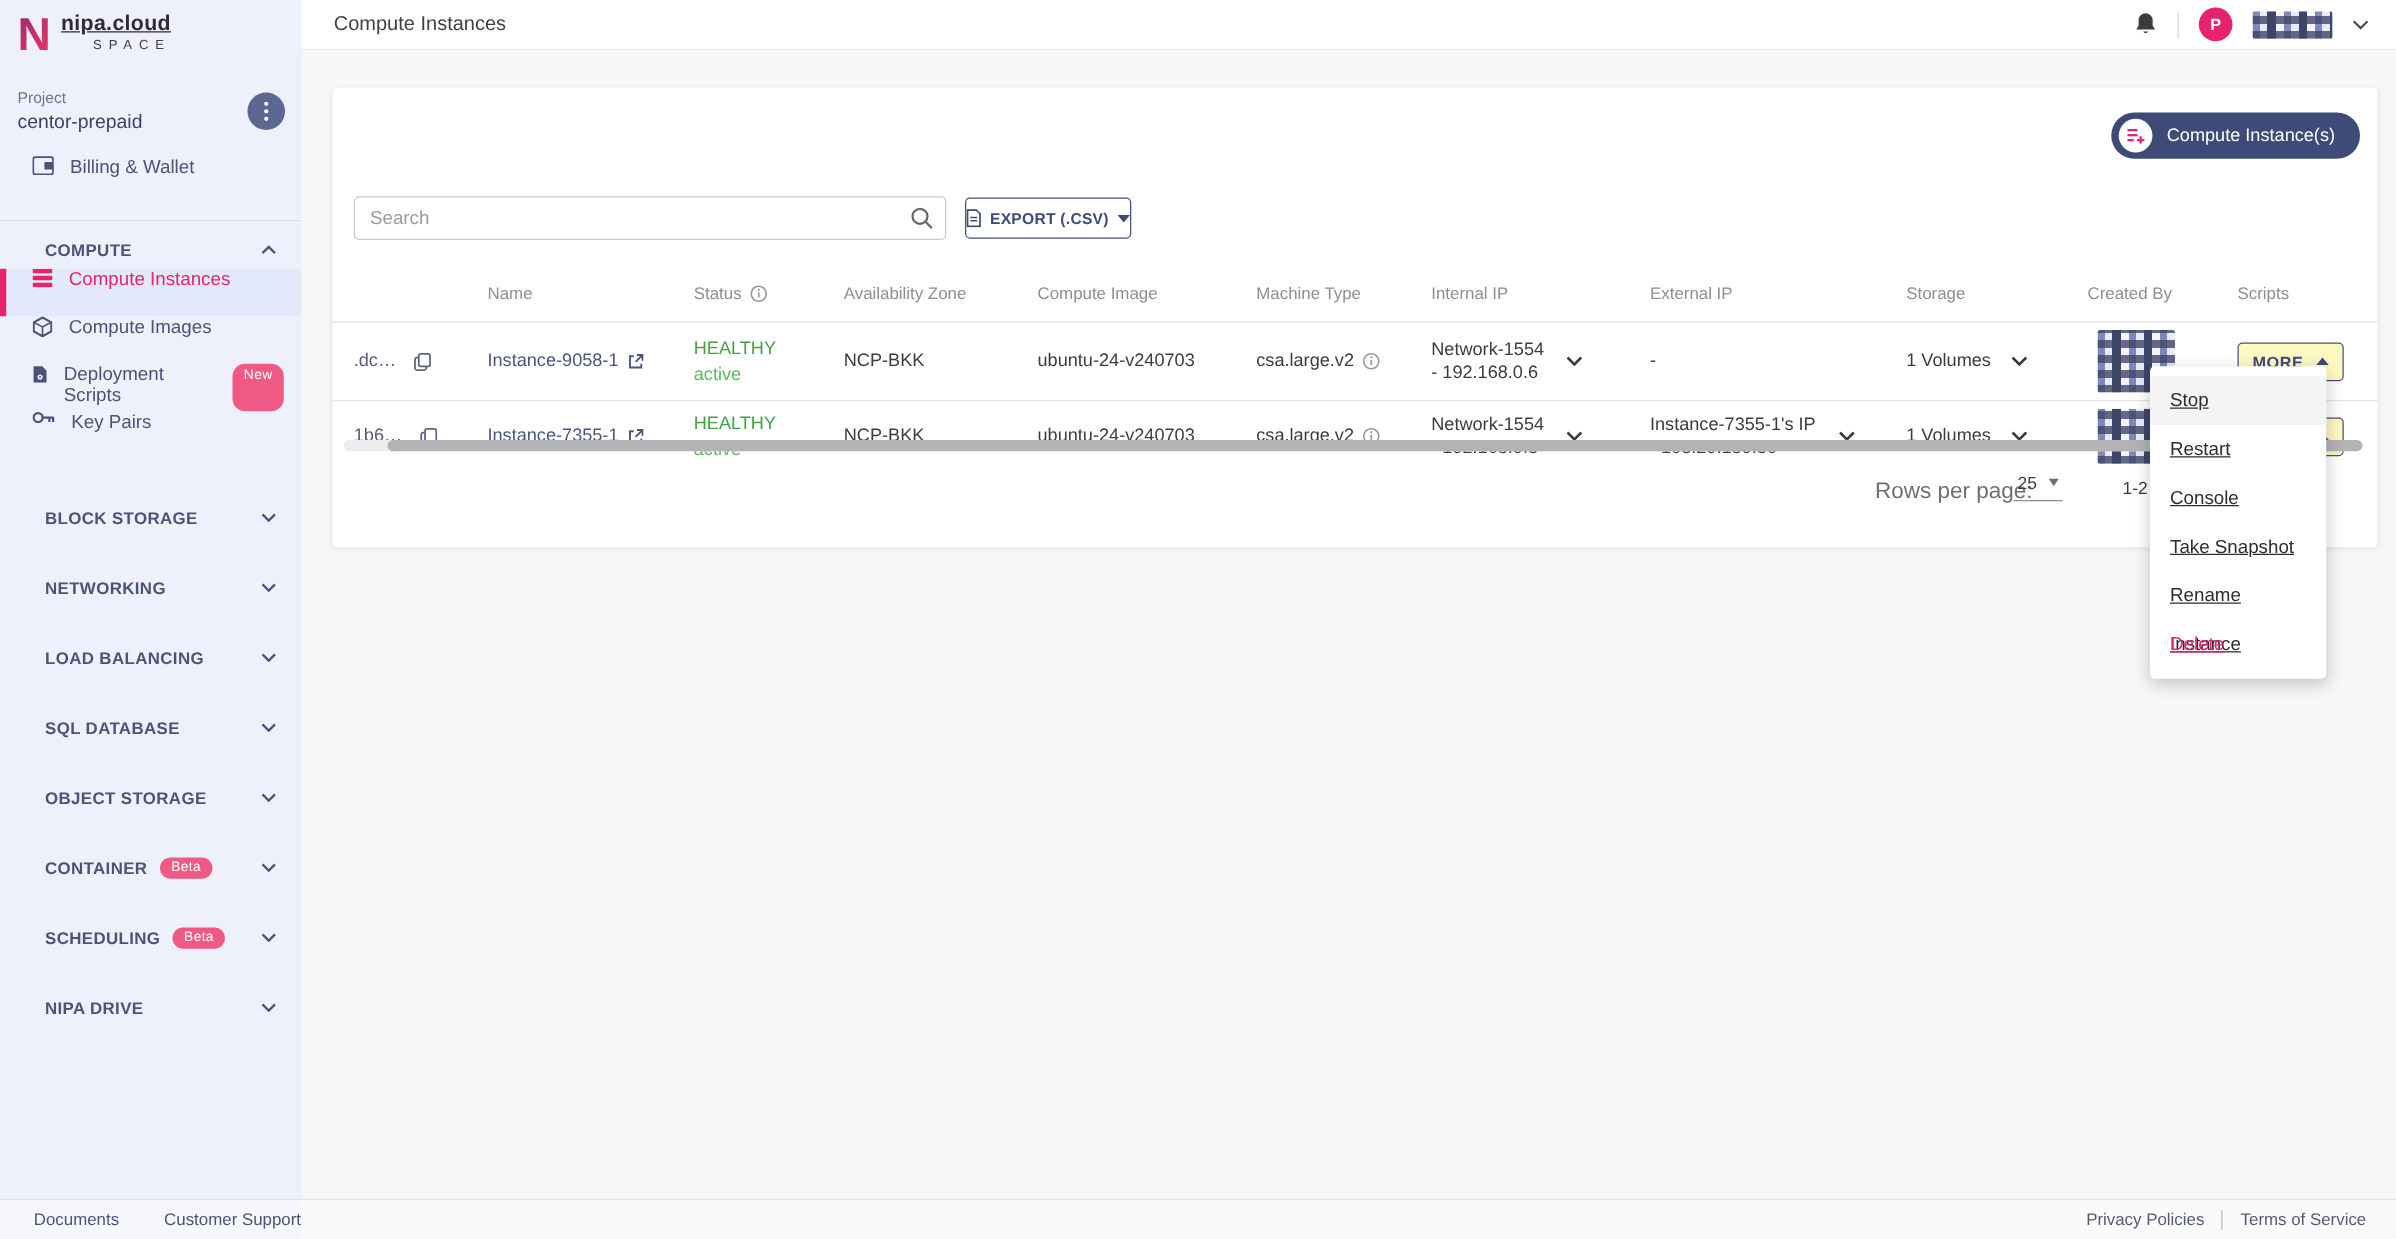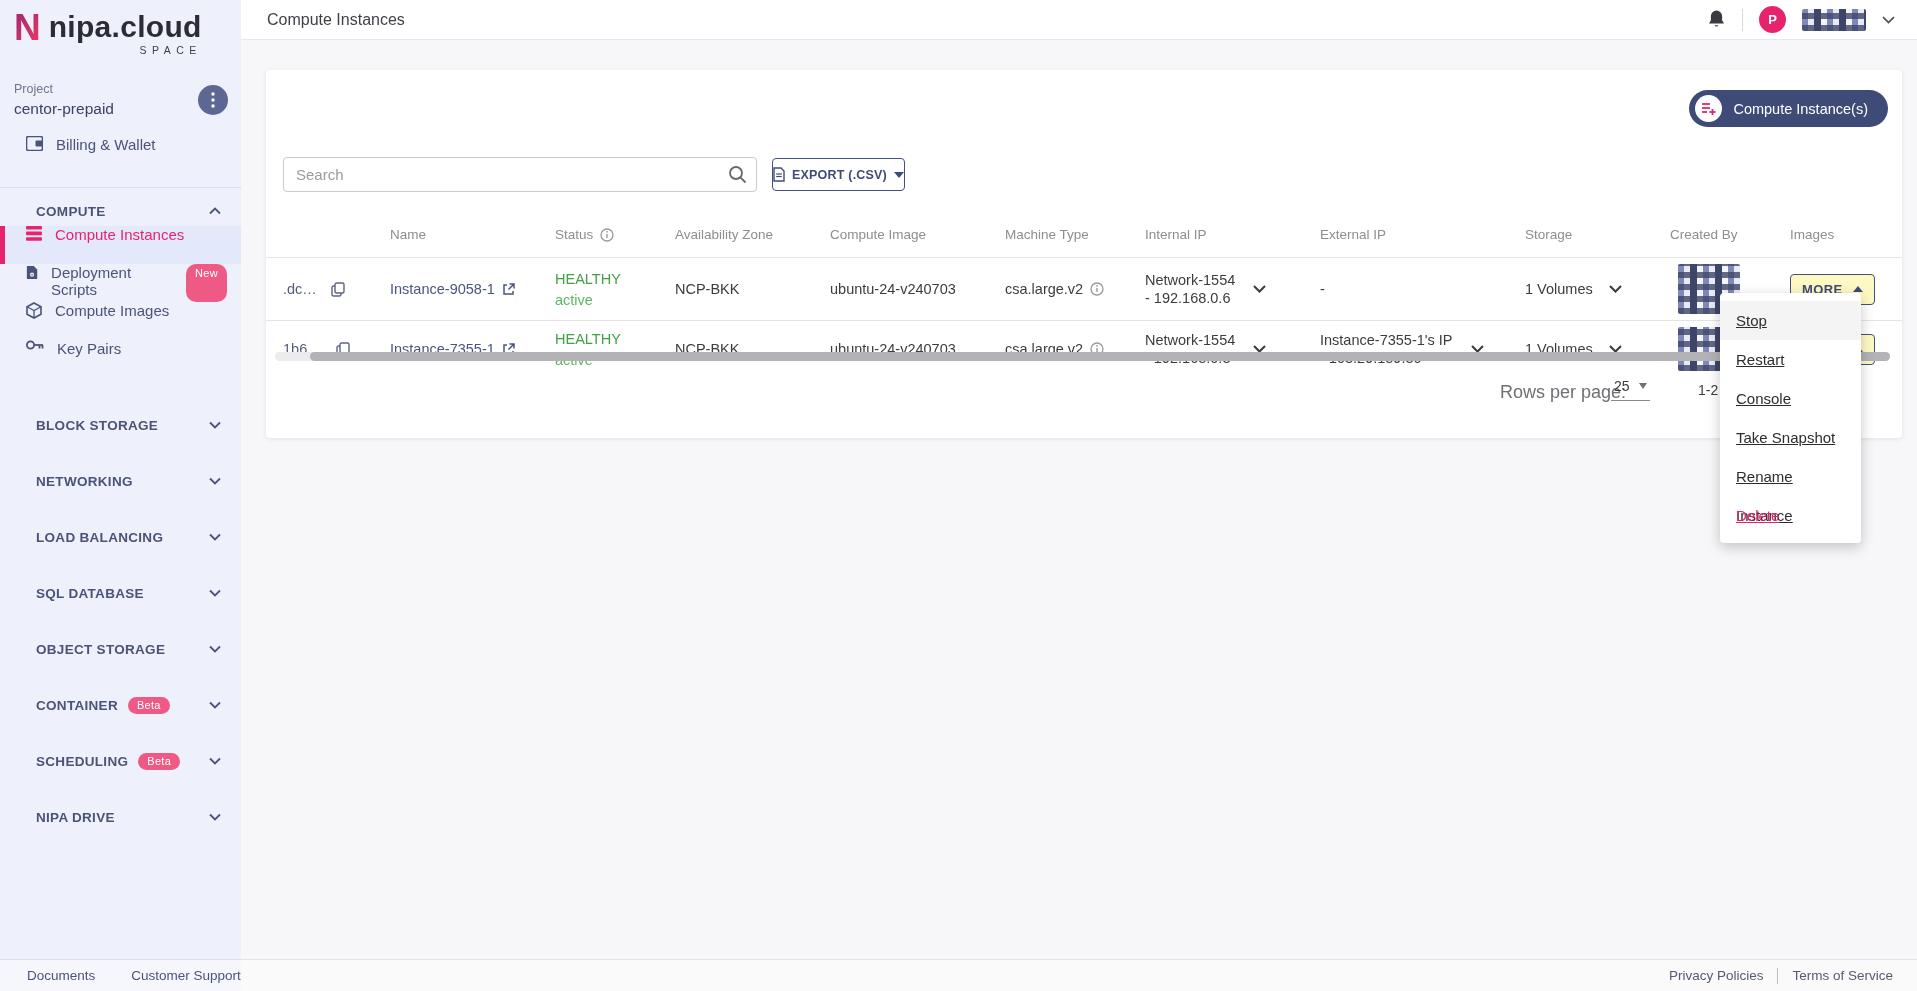--- a/index.html
+++ b/index.html
@@ -11,21 +11,21 @@
   }
   svg { display:block; }
 
   
   .sidebar { position:absolute; left:0; top:0; width:241px; height:991px;
     background:#eef0fb; z-index:5; }
   .logo { display:flex; align-items:flex-start; gap:8px; padding:10px 16px 0 14px; cursor:pointer; }
   .logo-n { font-size:37px; font-weight:800; line-height:.95;
     background:linear-gradient(135deg,#9c2672,#ef3a63);
     -webkit-background-clip:text; background-clip:text; color:transparent; }
-  .logo-text { font-size:30px; color:#2c2c34; font-weight:600; letter-spacing:.3px; line-height:1.1; }
+  .logo-text { font-size:17px; color:#2c2c34; font-weight:600; letter-spacing:.3px; line-height:1.1;text-decoration:underline; }
   .logo-sub { display:block; text-align:right; font-size:10.5px; letter-spacing:5.5px;
     color:#3e3e46; margin-top:1px; }
   .project-row { margin:26px 13px 0 14px; display:flex; justify-content:space-between; align-items:center; }
   .project-label { font-size:12.5px; color:#70748c; }
   .project-name { font-size:15.5px; color:#3c4166; margin-top:4px; }
   .kebab { width:30px; height:30px; border-radius:50%; background:#5d6794; border:none;
     display:flex; align-items:center; justify-content:center; cursor:pointer; flex:0 0 auto; }
   .nav-item { height:38px; display:flex; gap:13px; padding:0 14px 0 26px;
     color:#4c5378; font-size:15px; cursor:pointer; position:relative; }
   .nav-item.billing { margin-top:18px; }
@@ -179,36 +179,36 @@
     <span class="active-bar"></span>
     <svg width="16" height="15" viewBox="0 0 16 15">
       <rect x="0" y="0" width="16" height="3.6" rx="1" fill="#e5246d"></rect>
       <rect x="0" y="5.6" width="16" height="3.6" rx="1" fill="#e5246d"></rect>
       <rect x="0" y="11.2" width="16" height="3.6" rx="1" fill="#e5246d"></rect>
     </svg>
     <span>Compute Instances</span>
   </div>
 
   <div class="nav-item">
+    <svg width="16" height="17" viewBox="0 0 16 17">
+      <polygon points="8,1 15,4.8 15,12.2 8,16 1,12.2 1,4.8" fill="none" stroke="#4c5378" stroke-width="1.6"></polygon>
+      <polyline points="1,4.8 8,8.5 15,4.8" fill="none" stroke="#4c5378" stroke-width="1.3"></polyline>
+      <line x1="8" y1="8.5" x2="8" y2="16" stroke="#4c5378" stroke-width="1.3"></line>
+    </svg>
+    <span>Compute Images</span>
+  </div>
+
+  <div class="nav-item">
     <svg width="14" height="17" viewBox="0 0 14 17">
       <path d="M1 1h8l4 4v11H1z" fill="#4c5378"></path>
       <circle cx="7" cy="11" r="2.4" fill="#eef0fb"></circle>
       <circle cx="7" cy="11" r="0.9" fill="#4c5378"></circle>
     </svg>
     <span>Deployment Scripts</span>
     <span class="badge">New</span>
-  </div>
-
-  <div class="nav-item">
-    <svg width="16" height="17" viewBox="0 0 16 17">
-      <polygon points="8,1 15,4.8 15,12.2 8,16 1,12.2 1,4.8" fill="none" stroke="#4c5378" stroke-width="1.6"></polygon>
-      <polyline points="1,4.8 8,8.5 15,4.8" fill="none" stroke="#4c5378" stroke-width="1.3"></polyline>
-      <line x1="8" y1="8.5" x2="8" y2="16" stroke="#4c5378" stroke-width="1.3"></line>
-    </svg>
-    <span>Compute Images</span>
   </div>
 
   <div class="nav-item">
     <svg width="18" height="10" viewBox="0 0 18 10">
       <circle cx="4.5" cy="5" r="3.6" fill="none" stroke="#4c5378" stroke-width="1.8"></circle>
       <line x1="8" y1="5" x2="17" y2="5" stroke="#4c5378" stroke-width="1.8"></line>
       <line x1="13.5" y1="5" x2="13.5" y2="8.5" stroke="#4c5378" stroke-width="1.8"></line>
       <line x1="16.5" y1="5" x2="16.5" y2="8.5" stroke="#4c5378" stroke-width="1.8"></line>
     </svg>
     <span>Key Pairs</span>
@@ -357,21 +357,21 @@
               </svg>
               </span>
           </th>
           <th>Availability Zone</th>
           <th>Compute Image</th>
           <th>Machine Type</th>
           <th>Internal IP</th>
           <th>External IP</th>
           <th>Storage</th>
           <th>Created By</th>
-          <th>Images</th>
+          <th>Scripts</th>
         </tr>
       </thead>
       <tbody>
 
         <tr>
           <td>
               <span class="cell-flex">
                 <span class="id-text">.dc…</span>
             <button class="copy-btn">
               <svg width="14" height="15" viewBox="0 0 14 15">

